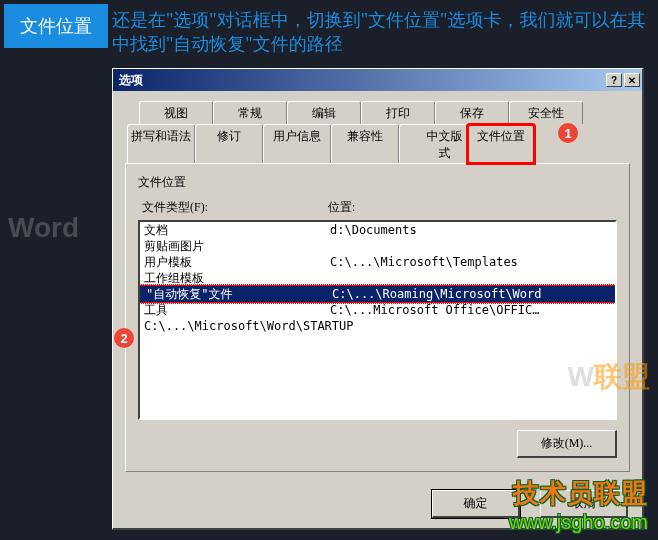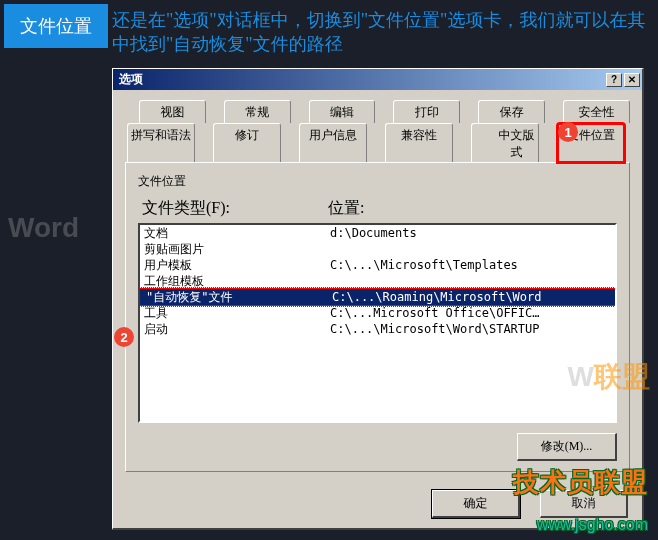--- a/index.html
+++ b/index.html
@@ -74,21 +74,21 @@
 }
 .dialog-body { padding: 10px 12px 10px; flex: 1; display: flex; flex-direction: column; }
 
 .tabs {
   display: flex;
   flex-direction: column;
   gap: 0;
 }
 .tab-row {
   display: flex;
-  gap: 18px;
+  gap: 0;
   justify-content: flex-start;
   padding-left: 14px;
 }
 .tab-row2 { padding-left: 2px; }
 .tab {
   background: #d4d0c8;
   border-top: 1px solid #fff;
   border-left: 1px solid #fff;
   border-right: 1px solid #808080;
   border-radius: 3px 3px 0 0;
@@ -130,21 +130,21 @@
   border-bottom: 1px solid #808080;
   margin-top: -1px;
   padding: 10px 12px 10px;
   display: flex;
   flex-direction: column;
   position: relative;
 }
 .section-title { font-size: 12px; margin-bottom: 8px; }
 .headers {
   display: flex;
-  font-size: 16px;
+  font-size: 12px;
   margin-bottom: 4px;
   padding-left: 4px;
 }
 .headers .col1 { width: 186px; }
 .headers .col2 { flex: 1; }
 
 .listbox {
   background: #fff;
   border-top: 2px solid #404040;
   border-left: 2px solid #404040;
@@ -219,24 +219,23 @@
   pointer-events: none;
 }
 .footer-credit .line1 {
   font-size: 26px;
   font-weight: bold;
   color: #f97316;
   text-shadow: -1px -1px 0 #062, 1px -1px 0 #062, -1px 1px 0 #062, 1px 1px 0 #062;
   letter-spacing: 1px;
 }
 .footer-credit .line2 {
-  font-size: 16px;
-  color: #14b8a6;
+  font-size: 20px;
+  color: #84cc16;
   text-shadow: -1px -1px 0 #062, 1px -1px 0 #062, -1px 1px 0 #062, 1px 1px 0 #062;
-  margin-top: 16px;
 }
 </style>
 </head>
 <body>
 
 <div class="header">
   <div class="header-badge">文件位置</div>
   <div class="header-text">还是在"选项"对话框中，切换到"文件位置"选项卡，我们就可以在其中找到"自动恢复"文件的路径</div>
 </div>
 
@@ -274,21 +273,21 @@
         <div class="col1"><span>文件类型(F):</span></div>
         <div class="col2"><span>位置:</span></div>
       </div>
       <div class="listbox">
         <div class="list-row"><span class="c1">文档</span><span class="c2">d:\Documents</span></div>
         <div class="list-row"><span class="c1">剪贴画图片</span><span class="c2"></span></div>
         <div class="list-row"><span class="c1">用户模板</span><span class="c2">C:\...\Microsoft\Templates</span></div>
         <div class="list-row"><span class="c1">工作组模板</span><span class="c2"></span></div>
         <div class="list-row selected"><span class="c1">"自动恢复"文件</span><span class="c2">C:\...\Roaming\Microsoft\Word</span></div>
         <div class="list-row"><span class="c1">工具</span><span class="c2">C:\...Microsoft Office\OFFIC…</span></div>
-        <div class="list-row"><span class="c1">启动</span><span class="c2">C:\...\Microsoft\Word\STARTUP</span></div>
+        <div class="list-row"><span class="c2">C:\...\Microsoft\Word\STARTUP</span></div>
       </div>
       <div class="modify-row">
         <button class="btn">修改(M)...</button>
       </div>
     </div>
   </div>
   <div class="dialog-footer">
     <button class="btn default">确定</button>
     <button class="btn">取消</button>
   </div>

